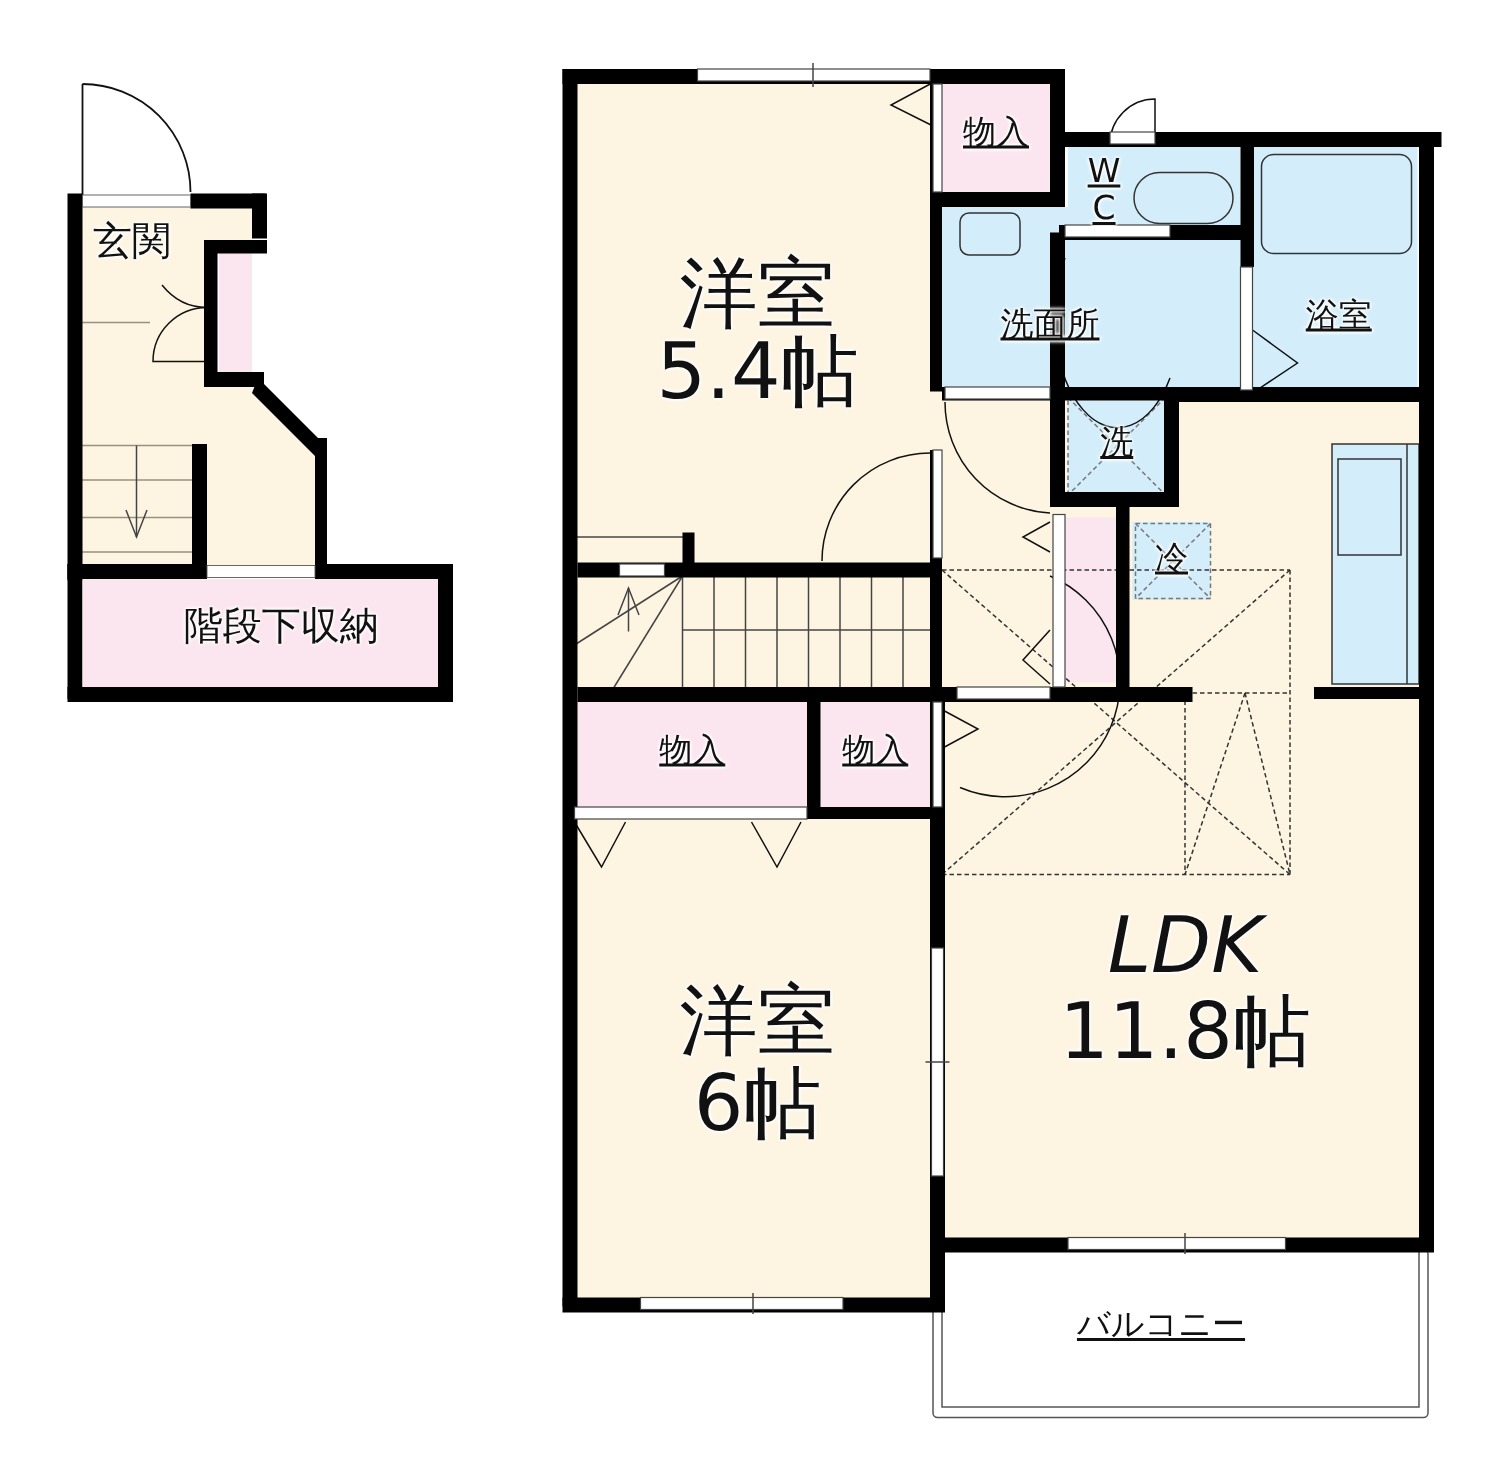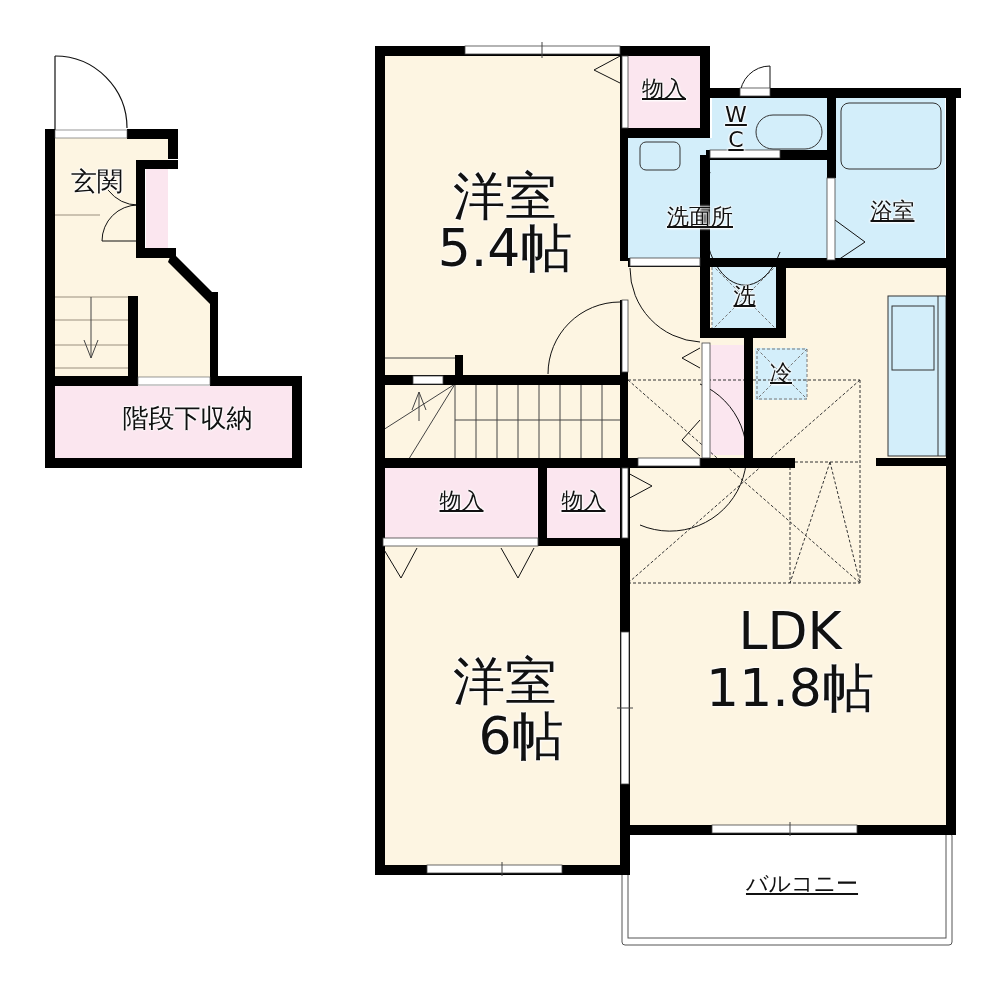--- a/index.html
+++ b/index.html
@@ -182,35 +182,35 @@
     </g>
     <g stroke="#444" stroke-width="1">
       <line x1="542" y1="42" x2="542" y2="58"></line>
       <line x1="617" y1="708" x2="633" y2="708"></line>
       <line x1="790" y1="822" x2="790" y2="836"></line>
       <line x1="502" y1="862" x2="502" y2="876"></line>
     </g>
   </g>
 </svg>
 
-<div class="lbl mid" style="left:62px;top:168px;width:70px;text-align:center;">玄関</div>
+<div class="lbl mid" style="left:62px;top:148px;width:70px;text-align:left;font-family:Liberation Serif, serif;">玄関</div>
 <div class="lbl mid" style="left:55px;top:405px;width:265px;">階段下収納</div>
 
 <div class="lbl big" style="left:400px;top:170px;width:210px;">洋室</div>
 <div class="lbl big" style="left:400px;top:222px;width:210px;">5.4帖</div>
 
 <div class="lbl big" style="left:400px;top:655px;width:210px;">洋室</div>
-<div class="lbl big" style="left:416px;top:710px;width:210px;">6帖</div>
-
-<div class="lbl big" style="left:680px;top:605px;width:220px;">LDK</div>
+<div class="lbl big" style="left:400px;top:710px;width:210px;">6帖</div>
+
+<div class="lbl big" style="left:680px;top:605px;width:220px;font-style:italic;">LDK</div>
 <div class="lbl big" style="left:680px;top:662px;width:220px;">11.8帖</div>
 
 <div class="lbl sm" style="left:628px;top:78px;width:72px;">物入</div>
 <div class="lbl sm" style="left:385px;top:490px;width:153px;">物入</div>
 <div class="lbl sm" style="left:547px;top:490px;width:73px;">物入</div>
 
 <div class="lbl sm" style="left:718px;top:102px;width:36px;line-height:1.15;">W
 C</div>
 <div class="lbl sm" style="left:640px;top:206px;width:120px;">洗面所</div>
 <div class="lbl sm" style="left:840px;top:200px;width:105px;">浴室</div>
 <div class="lbl sm" style="left:712px;top:285px;width:65px;">洗</div>
 <div class="lbl sm" style="left:755px;top:362px;width:52px;">冷</div>
-<div class="lbl sm" style="left:656px;top:873px;width:292px;">バルコニー</div>
+<div class="lbl sm" style="left:628px;top:873px;width:292px;">バルコニー</div>
 
 </body></html>

